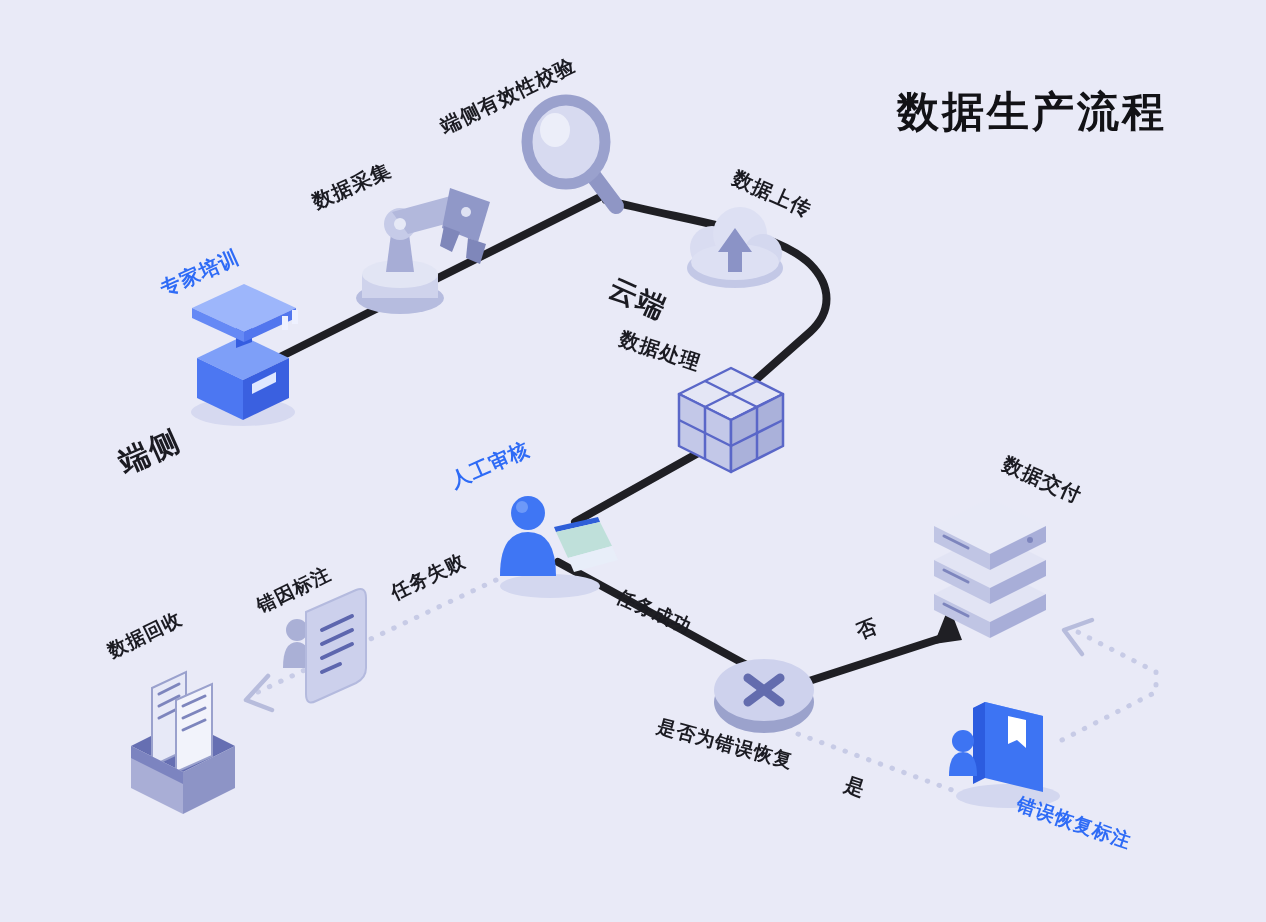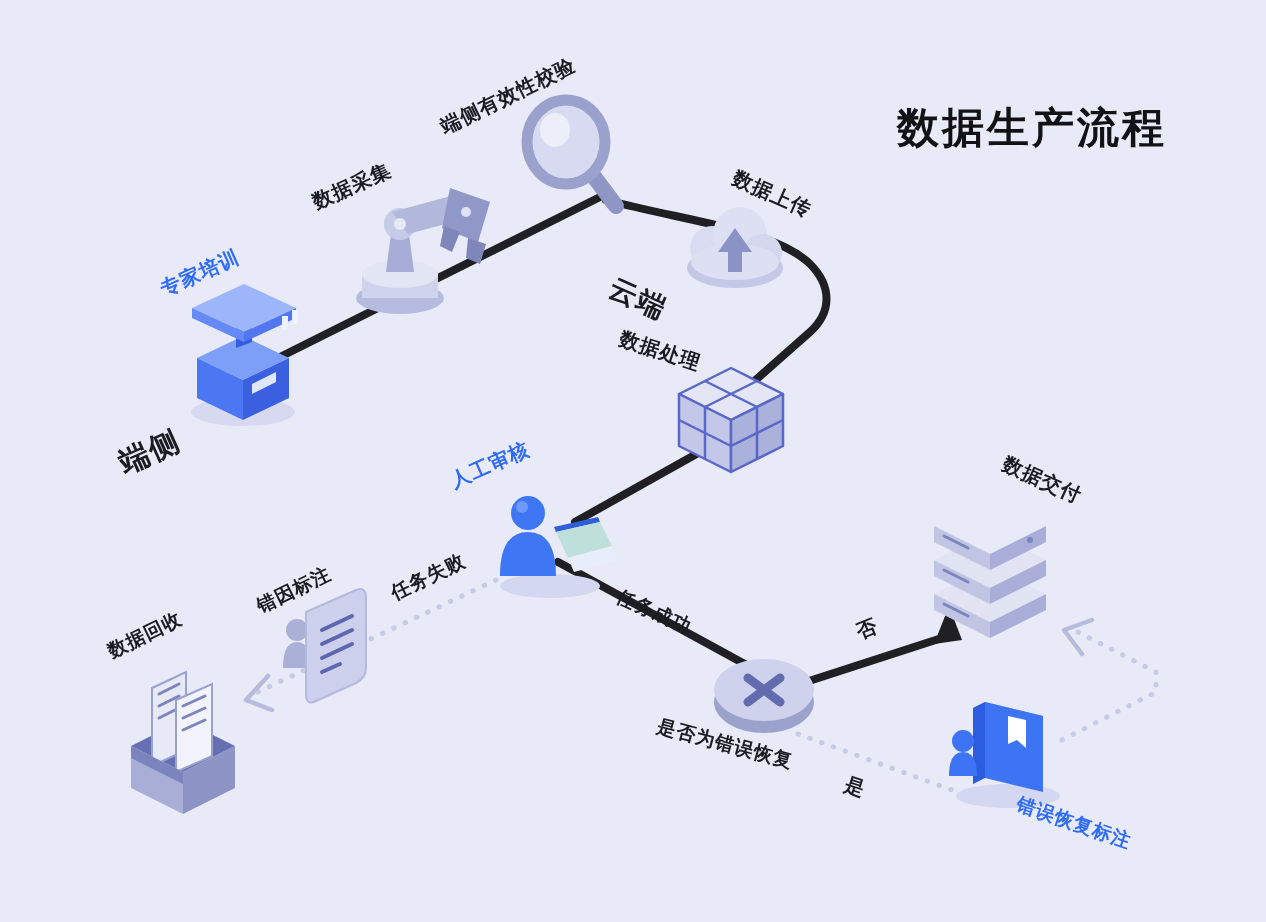--- a/index.html
+++ b/index.html
@@ -167,21 +167,21 @@
       <polygon points="973,708 985,702 1043,716 1031,722" fill="#6e97f8"></polygon>
       <polygon points="977,709 985,705 1039,718 1031,721" fill="#ffffff"></polygon>
       <polygon points="985,702 1043,716 1043,792 985,778" fill="#3d74f3"></polygon>
       <polygon points="973,708 985,702 985,778 973,784" fill="#2c5cdf"></polygon>
       <polygon points="1008,716 1026,720 1026,748 1017,740 1008,744" fill="#ffffff"></polygon>
       <circle cx="963" cy="741" r="11" fill="#3d74f3"></circle>
       <path d="M 949 776 Q 949 752 963 752 Q 977 752 977 776 Z" fill="#3d74f3"></path>
     </g>
   </svg>
 
-  <div class="title" style="left:1032px; top:128px; transform:translate(-50%,-50%);">数据生产流程</div>
+  <div class="title" style="left:1032px; top:112px; transform:translate(-50%,-50%);">数据生产流程</div>
 
   <div class="lbl region" style="left:150px; top:452px; font-size:30px; transform:translate(-50%,-50%) rotate(-24deg);">端侧</div>
 
   <div class="lbl region" style="left:638px; top:299px; font-size:28px; transform:translate(-50%,-50%) rotate(24deg);">云端</div>
 
   <div class="lbl accent" style="left:200px; top:273px; font-size:20px; transform:translate(-50%,-50%) rotate(-24deg);">专家培训</div>
 
   <div class="lbl" style="left:352px; top:186px; font-size:20px; transform:translate(-50%,-50%) rotate(-24deg);">数据采集</div>
 
   <div class="lbl" style="left:508px; top:96px; font-size:20px; transform:translate(-50%,-50%) rotate(-26deg);">端侧有效性校验</div>

